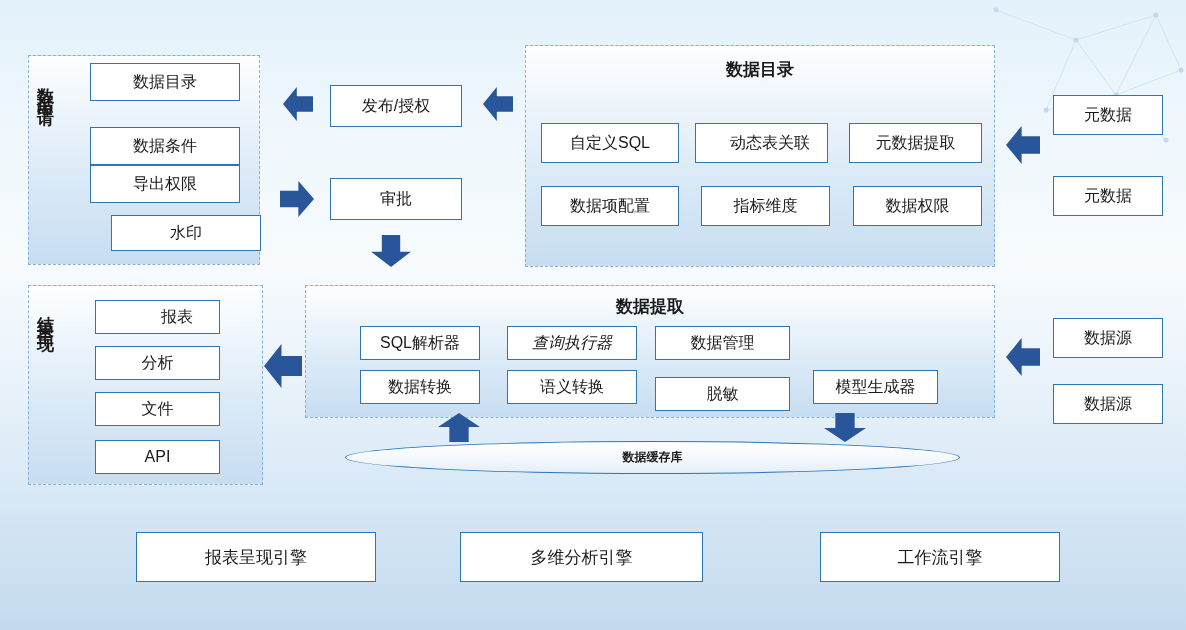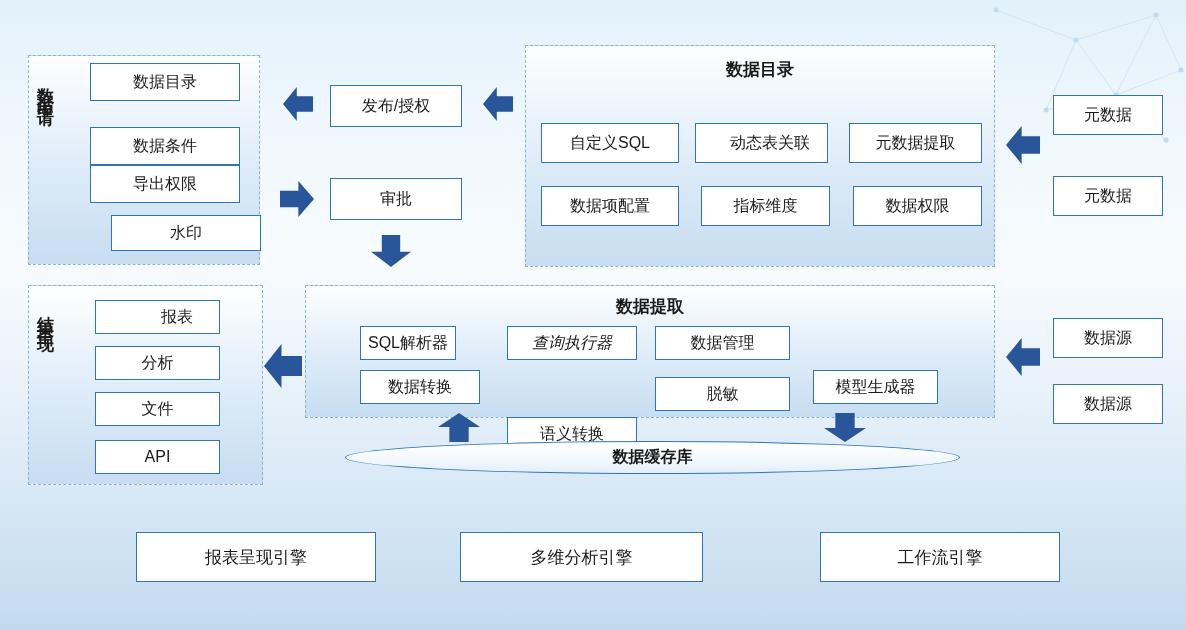--- a/index.html
+++ b/index.html
@@ -45,21 +45,21 @@
   .a-right{clip-path:polygon(100% 50%,54% 0%,54% 27%,0% 27%,0% 73%,54% 73%,54% 100%);}
   .a-down {clip-path:polygon(50% 100%,0% 52%,27% 52%,27% 0%,73% 0%,73% 52%,100% 52%);}
   .a-up   {clip-path:polygon(50% 0%,0% 48%,27% 48%,27% 100%,73% 100%,73% 48%,100% 48%);}
   .cylinder{
     position:absolute;
     background:linear-gradient(180deg,#ffffff 0%,#f2f8fd 60%,#e2eef9 100%);
     border:1px solid #2e75b6;
     border-radius:50%;
     box-sizing:border-box;
     display:flex;align-items:center;justify-content:center;
-    font-size:16px;font-weight:600;color:#1a1a1a;
+    font-size:12px;font-weight:600;color:#1a1a1a;
   }
   .engine{
     font-size:17px;
   }
   .deco{position:absolute;pointer-events:none;}
 </style>
 </head>
 <body>
 
 <div class="canvas">
@@ -104,25 +104,25 @@
   <div class="box" style="left:541px;top:186px;width:138px;height:40px;">数据项配置</div>
   <div class="box" style="left:701px;top:186px;width:129px;height:40px;">指标维度</div>
   <div class="box" style="left:853px;top:186px;width:129px;height:40px;">数据权限</div>
 
   <div class="arrow a-left" style="left:1006px;top:126px;width:34px;height:38px;"></div>
   <div class="box" style="left:1053px;top:95px;width:110px;height:40px;">元数据</div>
   <div class="box" style="left:1053px;top:176px;width:110px;height:40px;">元数据</div>
 
   <div class="panel" style="left:305px;top:285px;width:690px;height:133px;"></div>
   <div class="ptitle" style="left:305px;top:295px;width:690px;">数据提取</div>
-  <div class="box" style="left:360px;top:326px;width:96px;height:34px;">SQL解析器</div>
+  <div class="box" style="left:360px;top:326px;width:120px;height:34px;">SQL解析器</div>
   <div class="box" style="left:507px;top:326px;width:130px;height:34px;font-style:italic;">查询执行器</div>
   <div class="box" style="left:655px;top:326px;width:135px;height:34px;">数据管理</div>
   <div class="box" style="left:360px;top:370px;width:120px;height:34px;">数据转换</div>
-  <div class="box" style="left:507px;top:370px;width:130px;height:34px;margin-top:47px;">语义转换</div>
+  <div class="box" style="left:507px;top:370px;width:130px;height:34px;">语义转换</div>
   <div class="box" style="left:655px;top:370px;width:135px;height:34px;margin-top:7px;">脱敏</div>
   <div class="box" style="left:813px;top:370px;width:125px;height:34px;">模型生成器</div>
 
   <div class="arrow a-left" style="left:1006px;top:338px;width:34px;height:38px;"></div>
   <div class="box" style="left:1053px;top:318px;width:110px;height:40px;">数据源</div>
   <div class="box" style="left:1053px;top:384px;width:110px;height:40px;">数据源</div>
 
   <div class="arrow a-left" style="left:264px;top:344px;width:38px;height:44px;"></div>
 
   <div class="panel" style="left:28px;top:285px;width:235px;height:200px;"></div>

